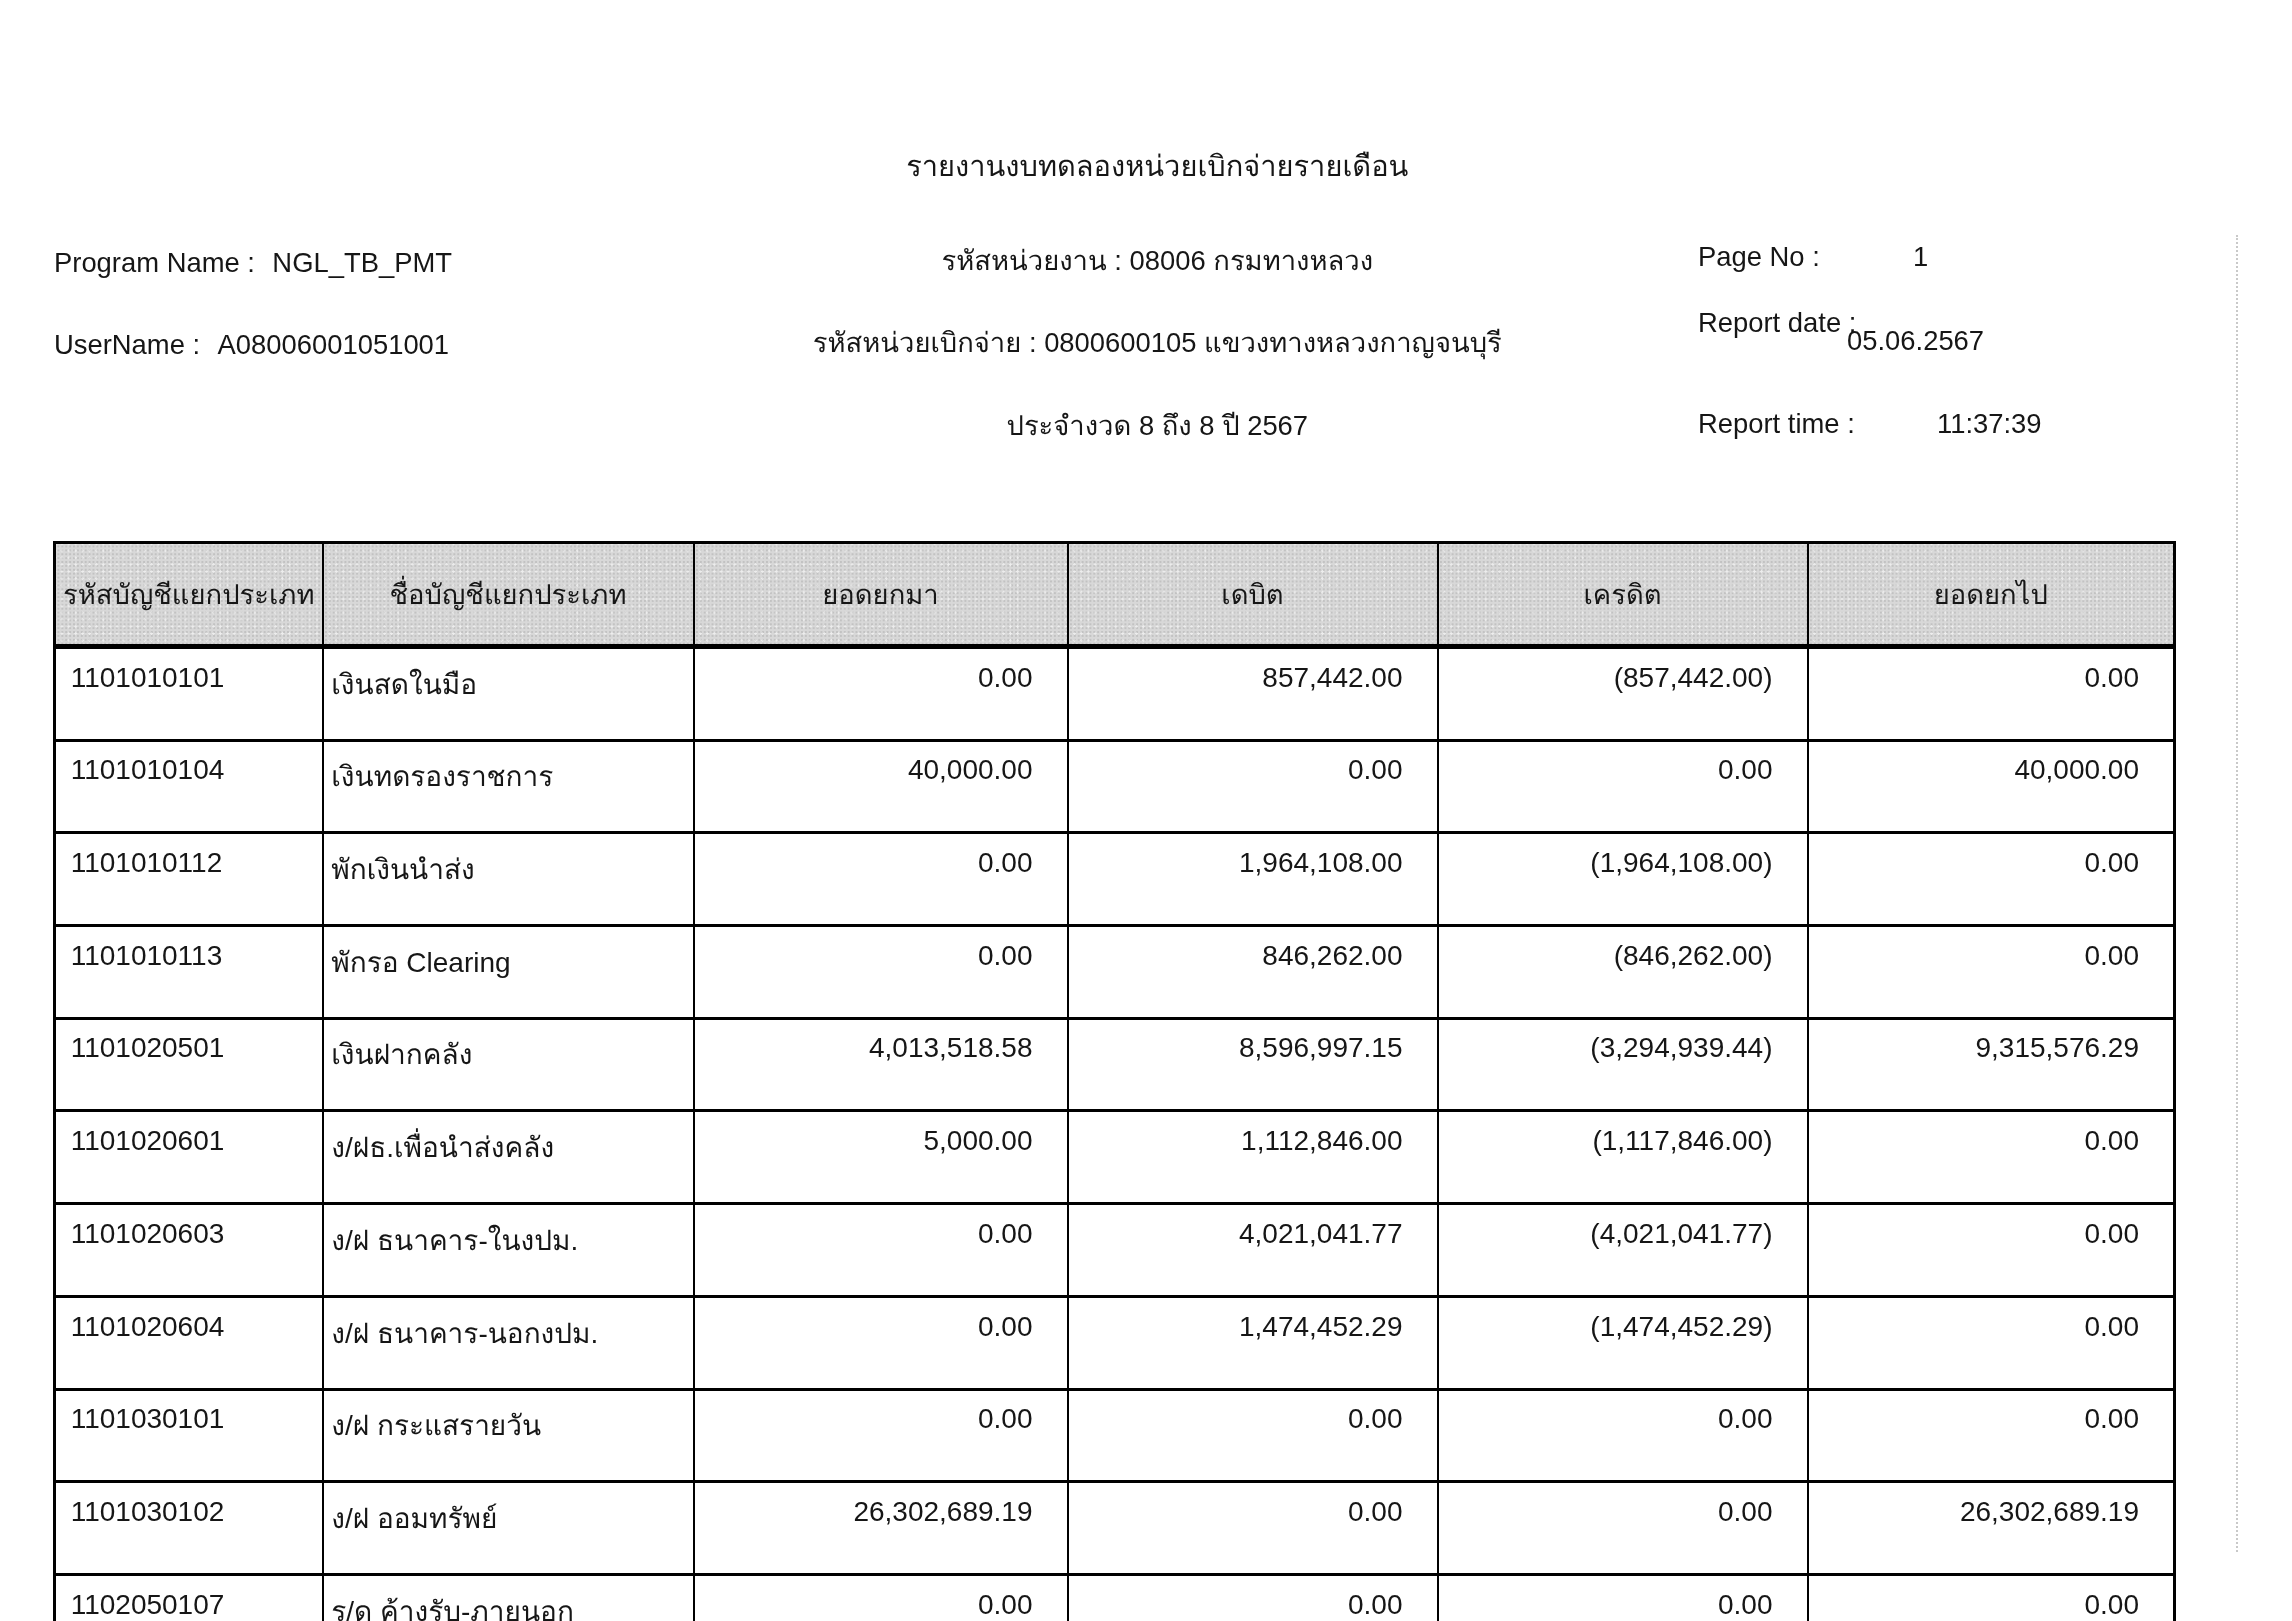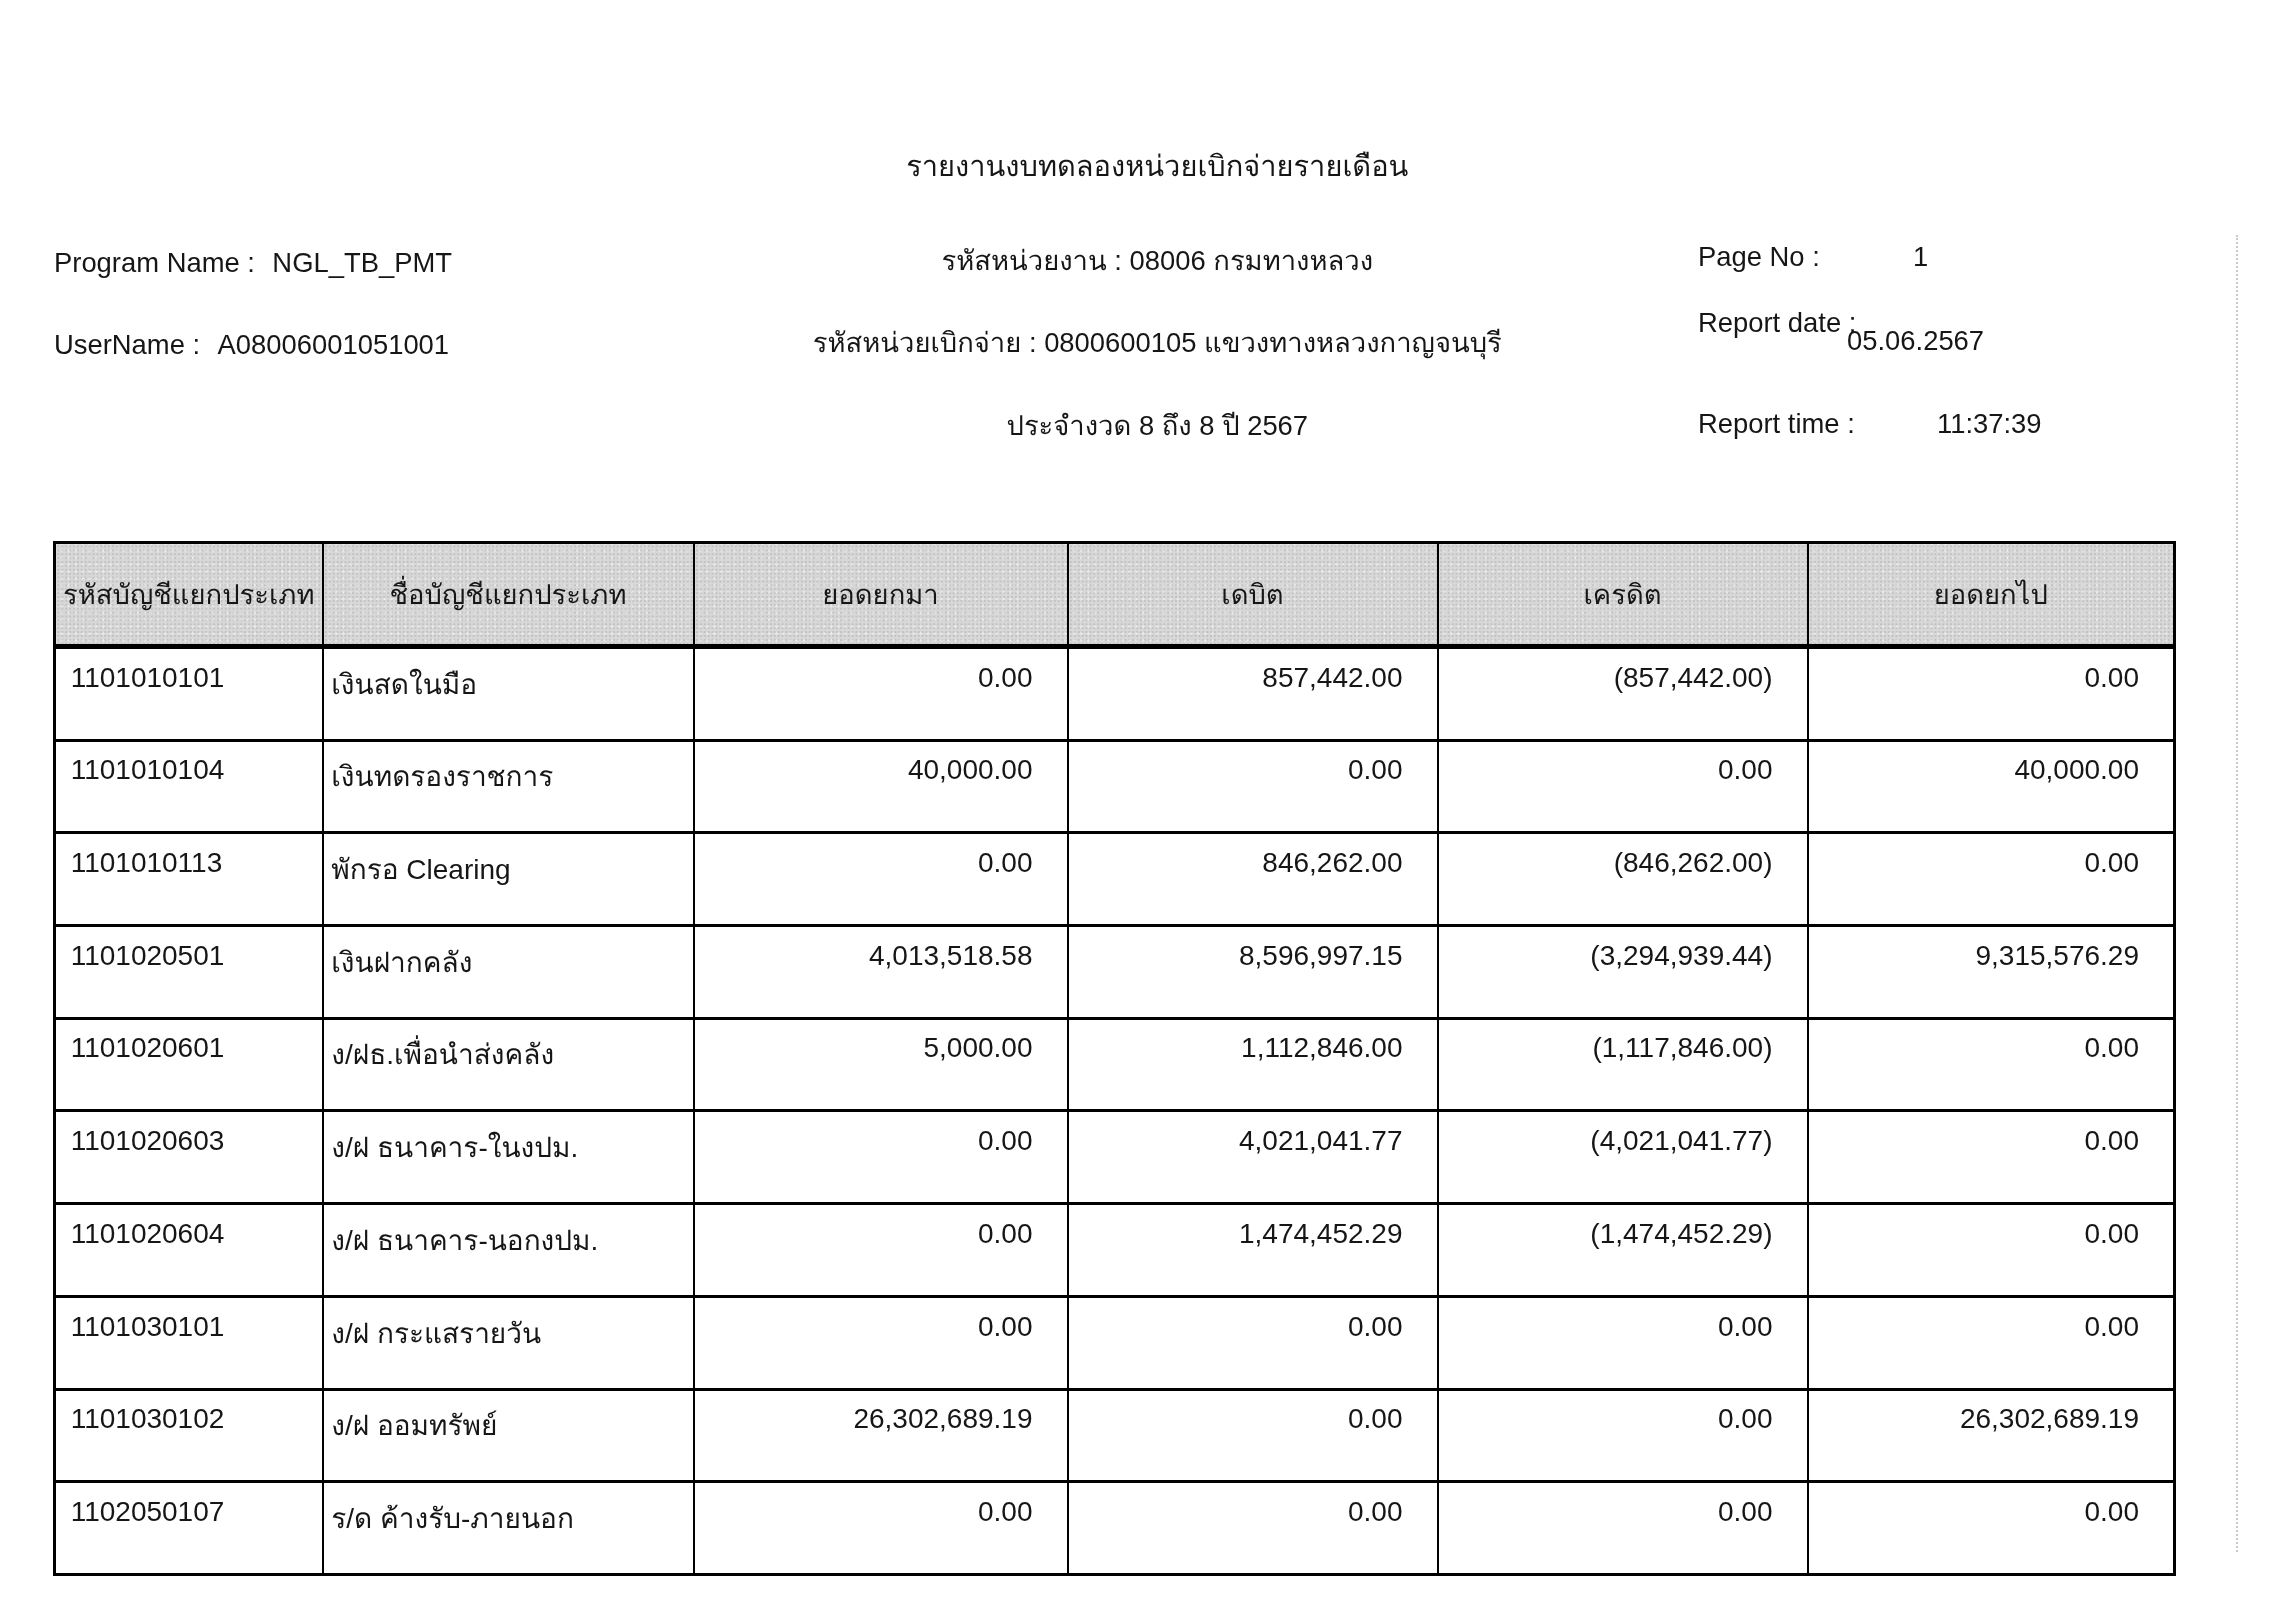--- a/index.html
+++ b/index.html
@@ -113,20 +113,28 @@
     </tr>
         <tr>
       <td class="cell-code">1101010104</td>
       <td class="cell-name">เงินทดรองราชการ</td>
       <td class="cell-num">40,000.00</td>
       <td class="cell-num">0.00</td>
       <td class="cell-num">0.00</td>
       <td class="cell-num">40,000.00</td>
     </tr>
         <tr>
+      <td class="cell-code">1101010112</td>
+      <td class="cell-name">พักเงินนำส่ง</td>
+      <td class="cell-num">0.00</td>
+      <td class="cell-num">1,964,108.00</td>
+      <td class="cell-num">(1,964,108.00)</td>
+      <td class="cell-num">0.00</td>
+    </tr>
+        <tr>
       <td class="cell-code">1101010113</td>
       <td class="cell-name">พักรอ Clearing</td>
       <td class="cell-num">0.00</td>
       <td class="cell-num">846,262.00</td>
       <td class="cell-num">(846,262.00)</td>
       <td class="cell-num">0.00</td>
     </tr>
         <tr>
       <td class="cell-code">1101020501</td>
       <td class="cell-name">เงินฝากคลัง</td>

